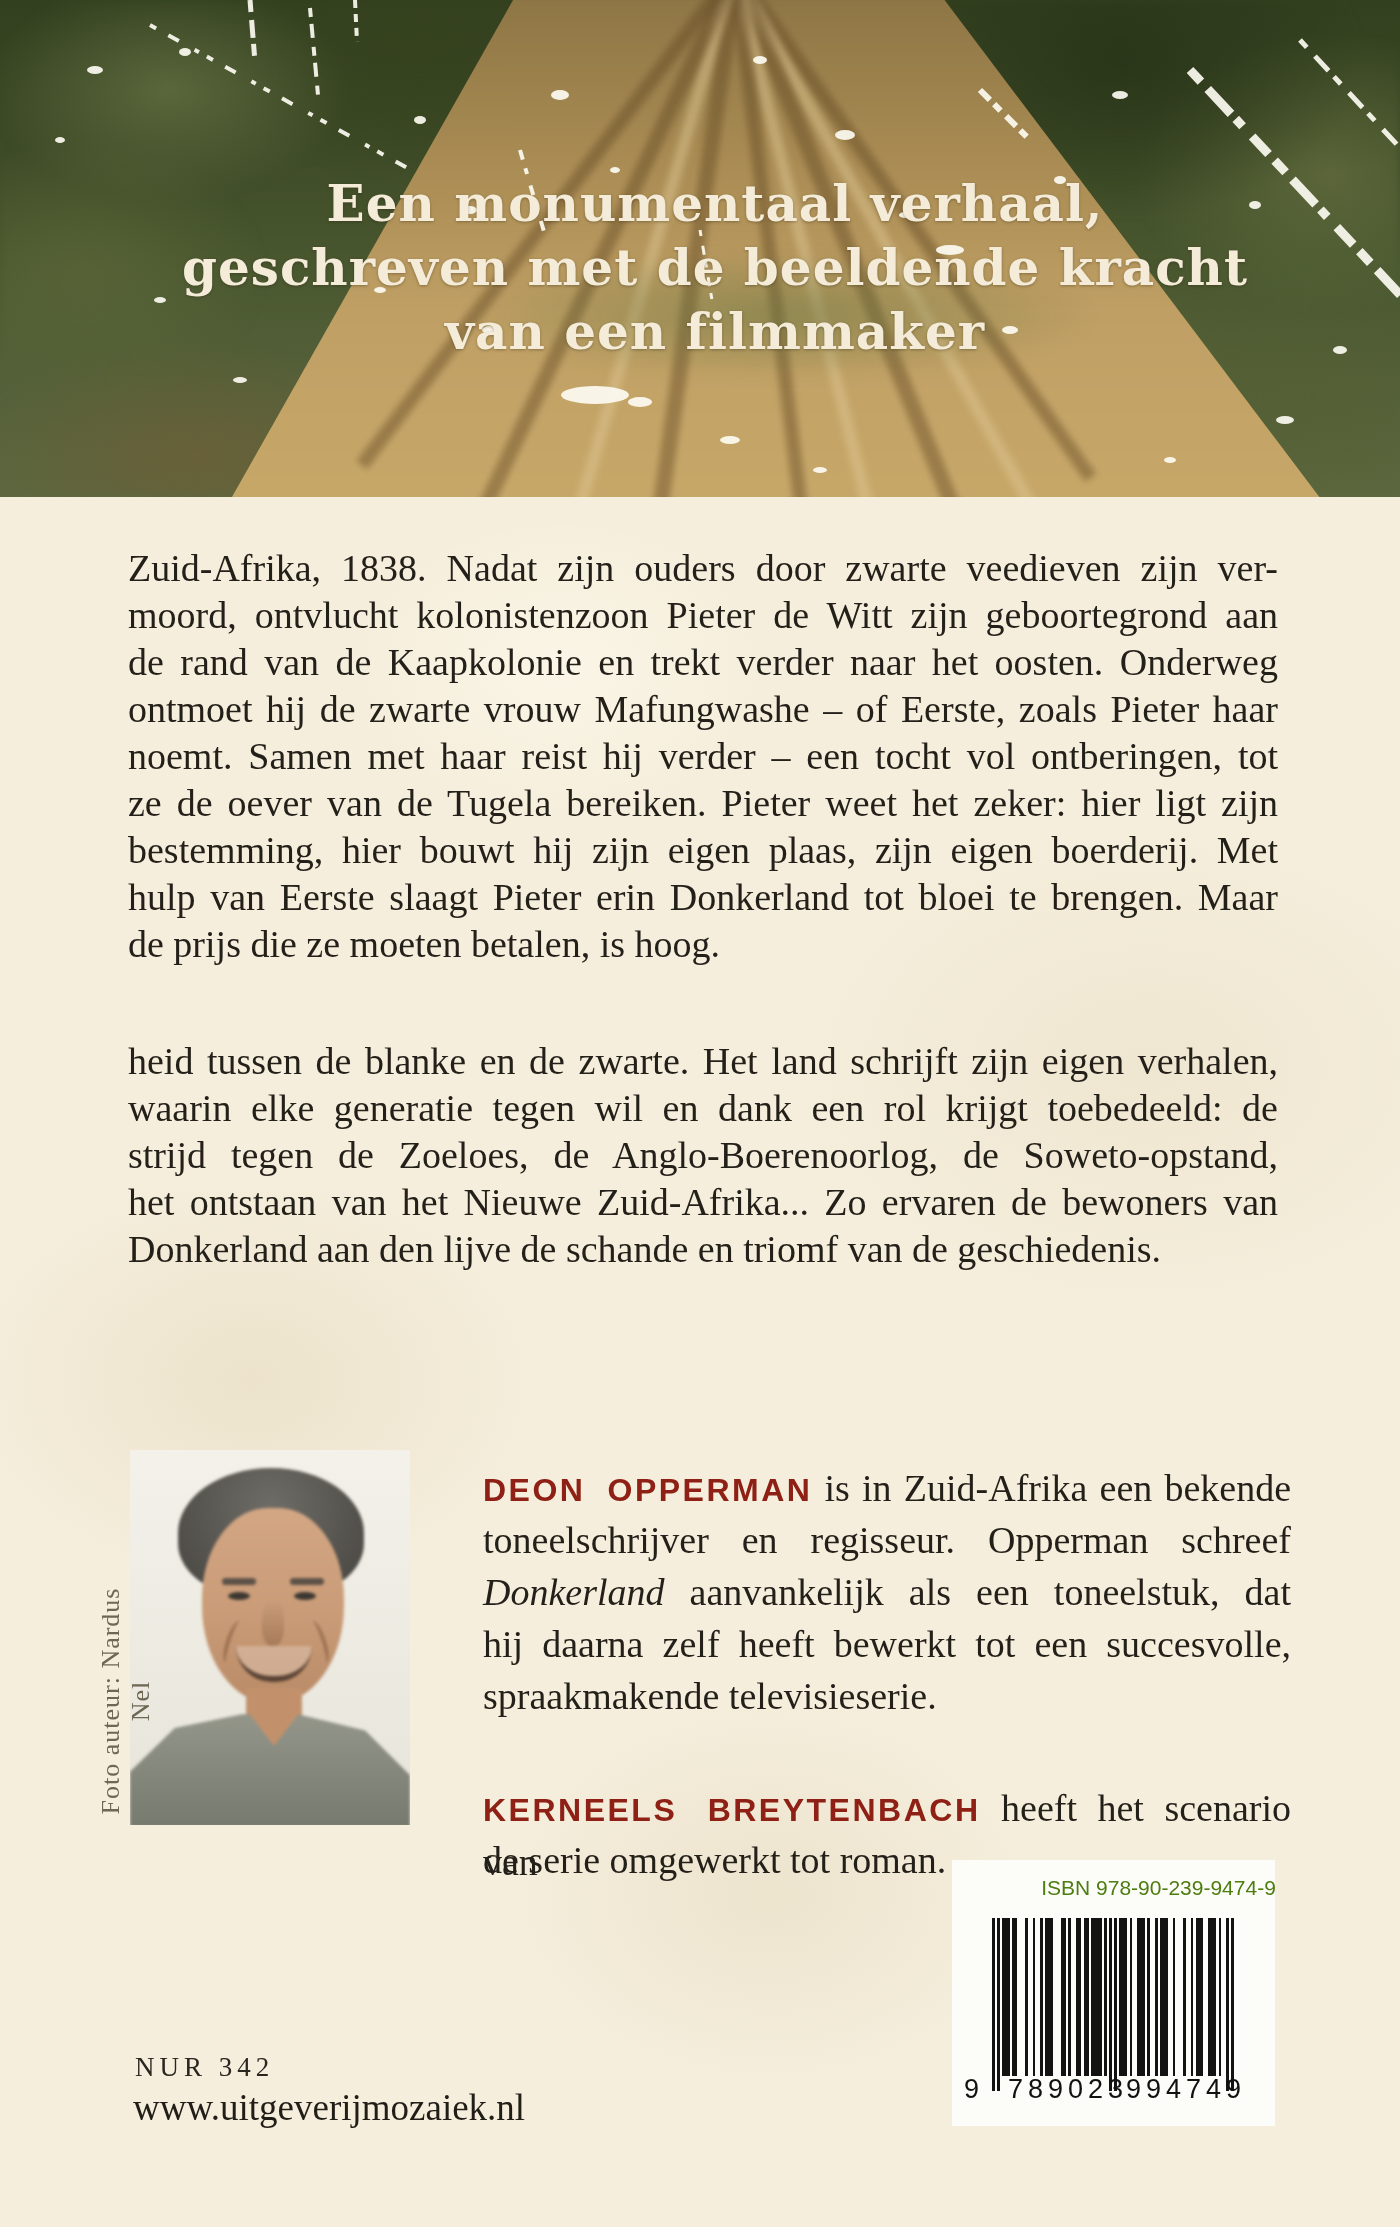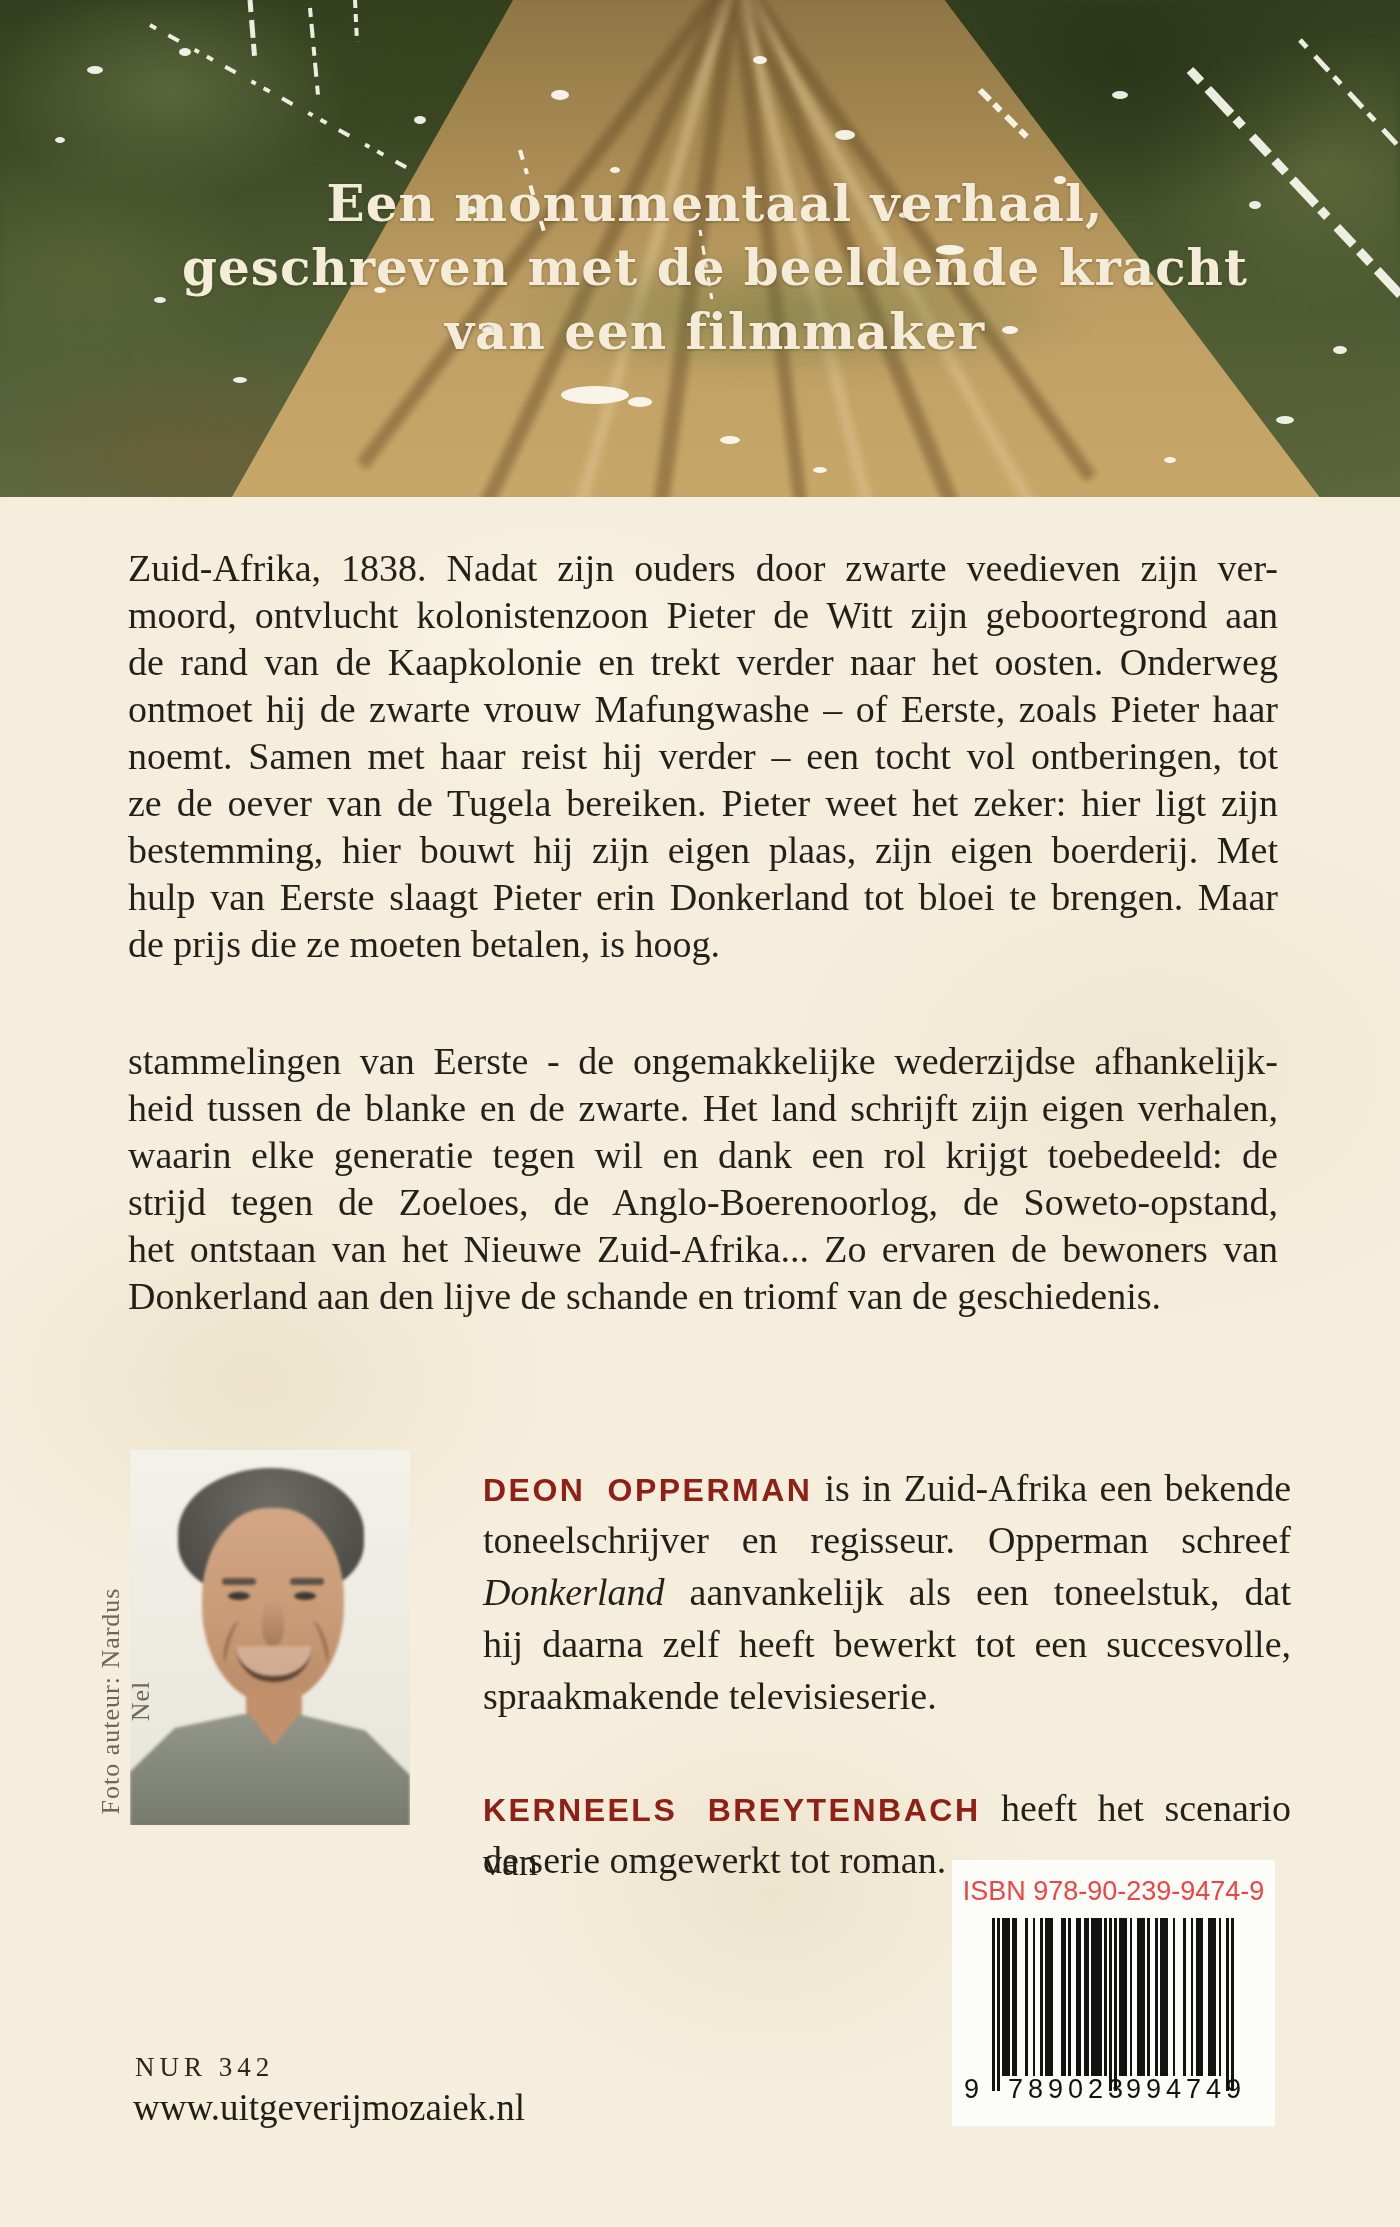--- a/index.html
+++ b/index.html
@@ -80,21 +80,21 @@
   .bio{position:absolute;left:483px;top:1462px;width:808px;font-size:38px;}
   .bio .jline{height:52px;line-height:52px;}
   .bio-block2{margin-top:60px;}
   .bio-name{font-family:"Liberation Sans", sans-serif;font-weight:bold;font-size:32px;
     letter-spacing:2.5px;word-spacing:8px;color:#8e2015;}
   .bio em{font-style:italic;}
 
   
   .isbn-box{position:absolute;left:952px;top:1860px;width:323px;height:266px;background:#fcfcf9;}
   .isbn-label{position:absolute;left:0;top:16px;width:100%;text-align:center;
-    font-family:"Liberation Sans", sans-serif;font-size:27px;color:#ef4444;}
+    font-family:"Liberation Sans", sans-serif;font-size:21px;color:#4d7c0f;padding-left:45px;}
   .barcode{position:absolute;left:40px;top:58px;height:173px;display:flex;align-items:flex-start;}
   .bc{display:inline-block;height:158px;}
   .bc.bar{background:#131313;}
   .bc.guard{height:173px;}
   .bc-digits{position:absolute;top:214px;left:40px;width:244px;height:30px;
     font-family:"Liberation Sans", sans-serif;font-size:27px;color:#111;}
   .bcd{position:absolute;top:0;letter-spacing:5px;}
   .bcd-0{left:-28px;} .bcd-1{left:16px;} .bcd-2{left:134px;text-align:right;}
 
   
@@ -170,21 +170,20 @@
       <div class="jline">moord, ontvlucht kolonistenzoon Pieter de Witt zijn geboortegrond aan</div>
       <div class="jline">de rand van de Kaapkolonie en trekt verder naar het oosten. Onderweg</div>
       <div class="jline">ontmoet hij de zwarte vrouw Mafungwashe – of Eerste, zoals Pieter haar</div>
       <div class="jline">noemt. Samen met haar reist hij verder – een tocht vol ontberingen, tot</div>
       <div class="jline">ze de oever van de Tugela bereiken. Pieter weet het zeker: hier ligt zijn</div>
       <div class="jline">bestemming, hier bouwt hij zijn eigen plaas, zijn eigen boerderij. Met</div>
       <div class="jline">hulp van Eerste slaagt Pieter erin Donkerland tot bloei te brengen. Maar</div>
       <div class="jline last">de prijs die ze moeten betalen, is hoog.</div>
     </div>
   <div class="synopsis syn2">
-      <div class="jline">stammelingen van Eerste - de ongemakkelijke wederzijdse afhankelijk-</div>
       <div class="jline">heid tussen de blanke en de zwarte. Het land schrijft zijn eigen verhalen,</div>
       <div class="jline">waarin elke generatie tegen wil en dank een rol krijgt toebedeeld: de</div>
       <div class="jline">strijd tegen de Zoeloes, de Anglo-Boerenoorlog, de Soweto-opstand,</div>
       <div class="jline">het ontstaan van het Nieuwe Zuid-Afrika... Zo ervaren de bewoners van</div>
       <div class="jline last">Donkerland aan den lijve de schande en triomf van de geschiedenis.</div>
     </div>
 
   <div class="author-photo">
     <div class="ap-inner">
       <div class="ap-hair"></div>

